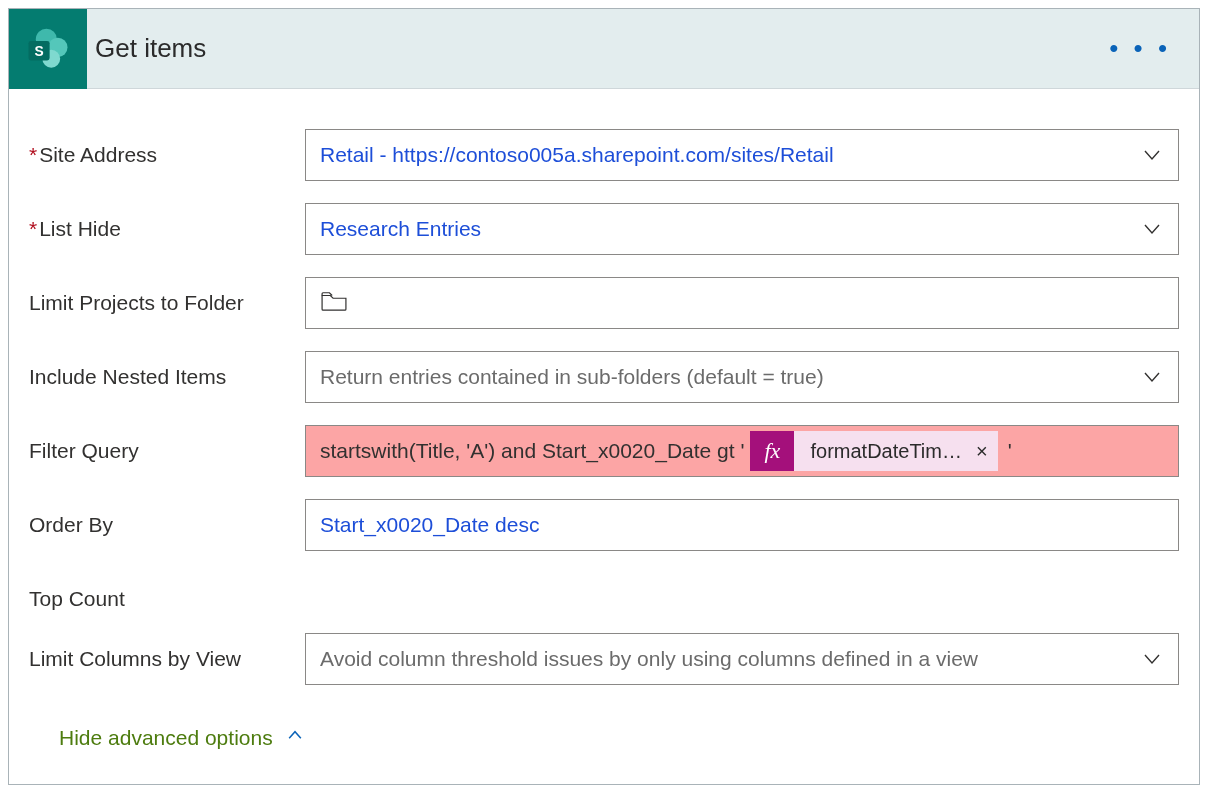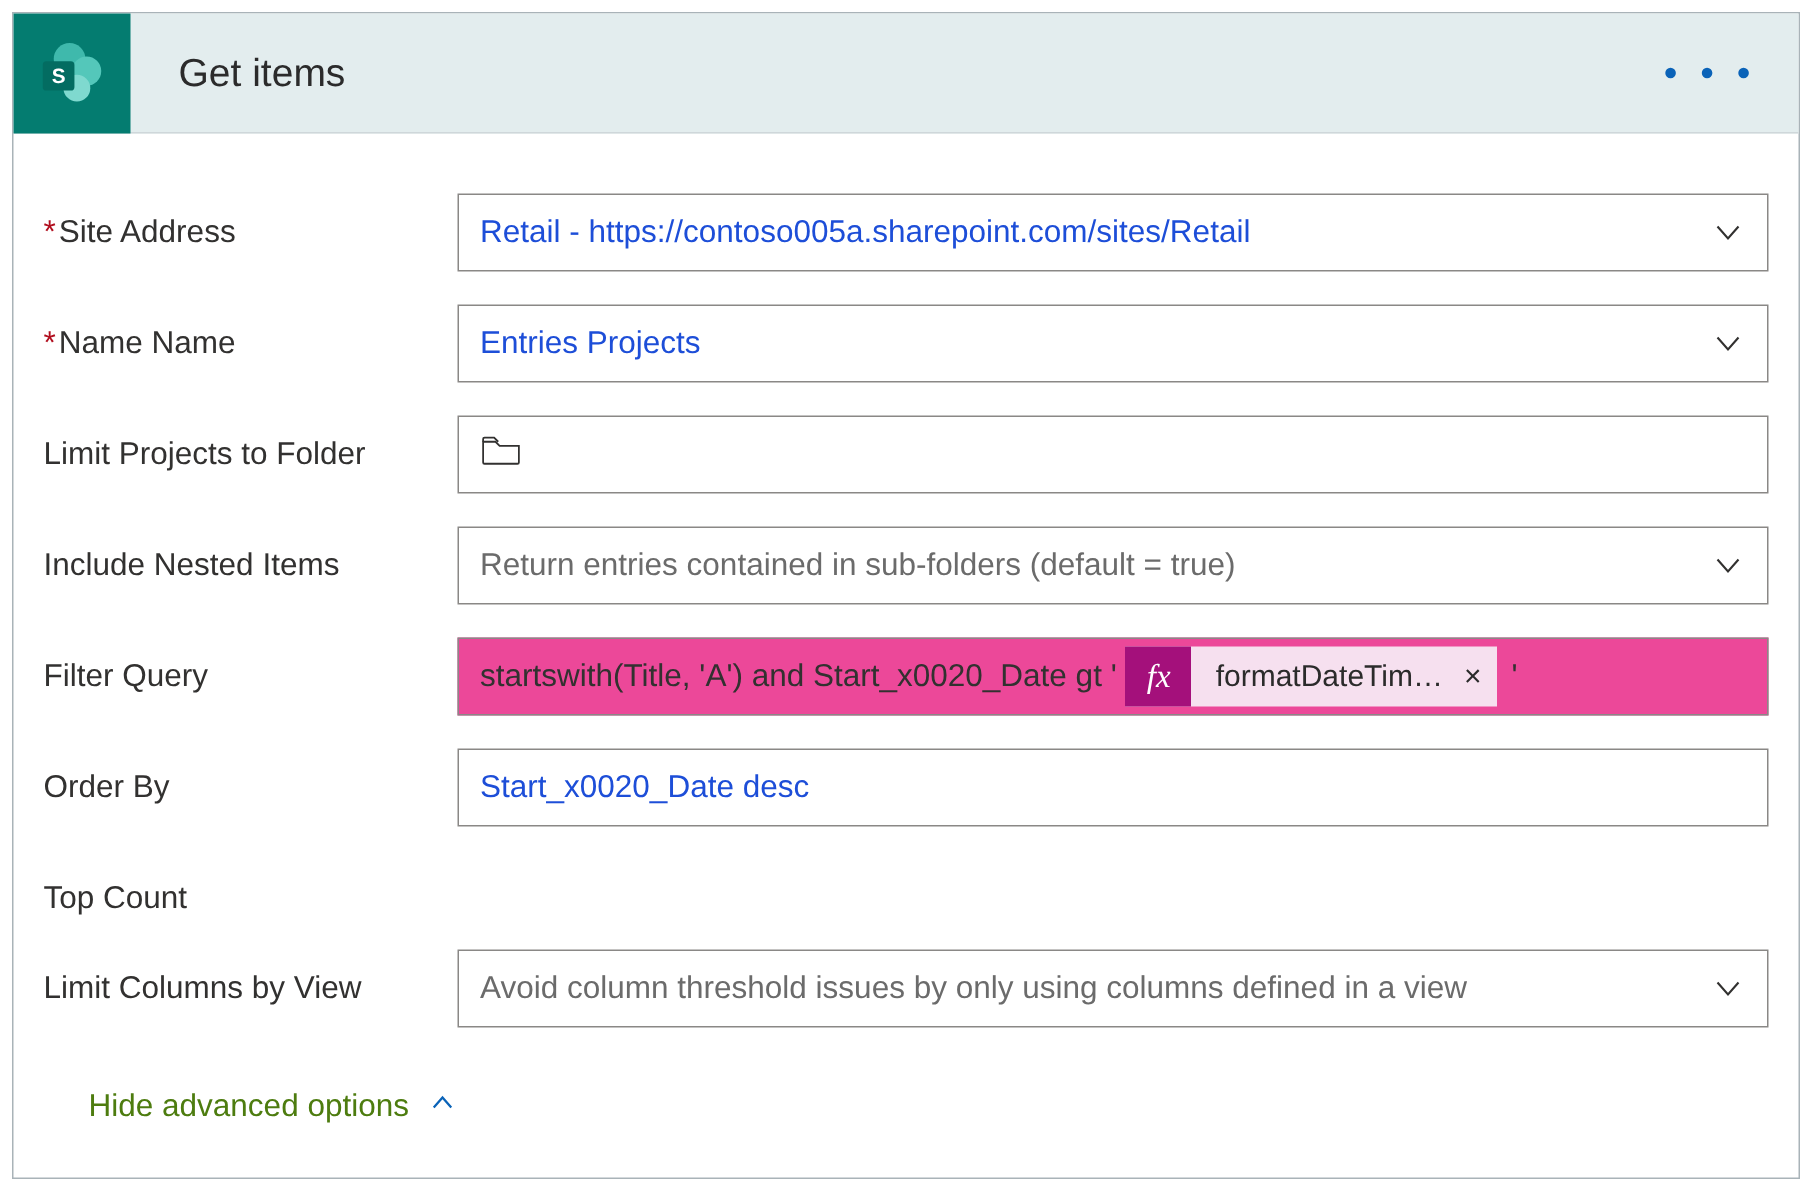--- a/index.html
+++ b/index.html
@@ -28,21 +28,21 @@
     background: #047c70;
     display: flex;
     align-items: center;
     justify-content: center;
     position: relative;
   }
   .header-icon svg { width: 52px; height: 52px; }
   .header-title {
     font-size: 26px;
     color: #2b2b2b;
-    margin-left: 32px;
+    margin-left: 8px;
     flex: 1;
   }
   .header-menu {
     margin-right: 28px;
     color: #0a63b8;
     font-size: 26px;
     letter-spacing: 4px;
     cursor: pointer;
   }
   .body {
@@ -85,21 +85,21 @@
   .chev svg { width: 24px; height: 24px; stroke: #323130; stroke-width: 1.4; fill: none; }
   .folder-ico svg { width: 28px; height: 22px; stroke: #323130; stroke-width: 1.3; fill: none; }
   .filter-box {
     border: 1px solid #8a8886;
     min-height: 52px;
     display: flex;
     align-items: center;
     padding: 0 14px 0 14px;
     font-size: 21px;
     color: #323130;
-    background: #ec4899;
+    background: #fca5a5;
     gap: 6px;
   }
   .filter-text-before { white-space: nowrap; }
   .fx-chip {
     display: inline-flex;
     align-items: center;
     background: #f6e0ef;
     height: 40px;
     padding-right: 10px;
   }
@@ -168,25 +168,25 @@
             <svg viewBox="0 0 24 24">
                 <polyline points="5,8 12,16 19,8"></polyline>
               </svg>
           </span>
         </div>
       </div>
     </div>
 
     <div class="row">
       <div class="label-col">
-        <span class="req">*</span><span>Name Name</span>
+        <span class="req">*</span><span>List Hide</span>
       </div>
       <div class="field-col">
         <div class="field-box">
-          <span class="field-text">Entries Projects</span>
+          <span class="field-text">Research Entries</span>
           <span class="chev">
             <svg viewBox="0 0 24 24">
                 <polyline points="5,8 12,16 19,8"></polyline>
               </svg>
           </span>
         </div>
       </div>
     </div>
 
     <div class="row">

